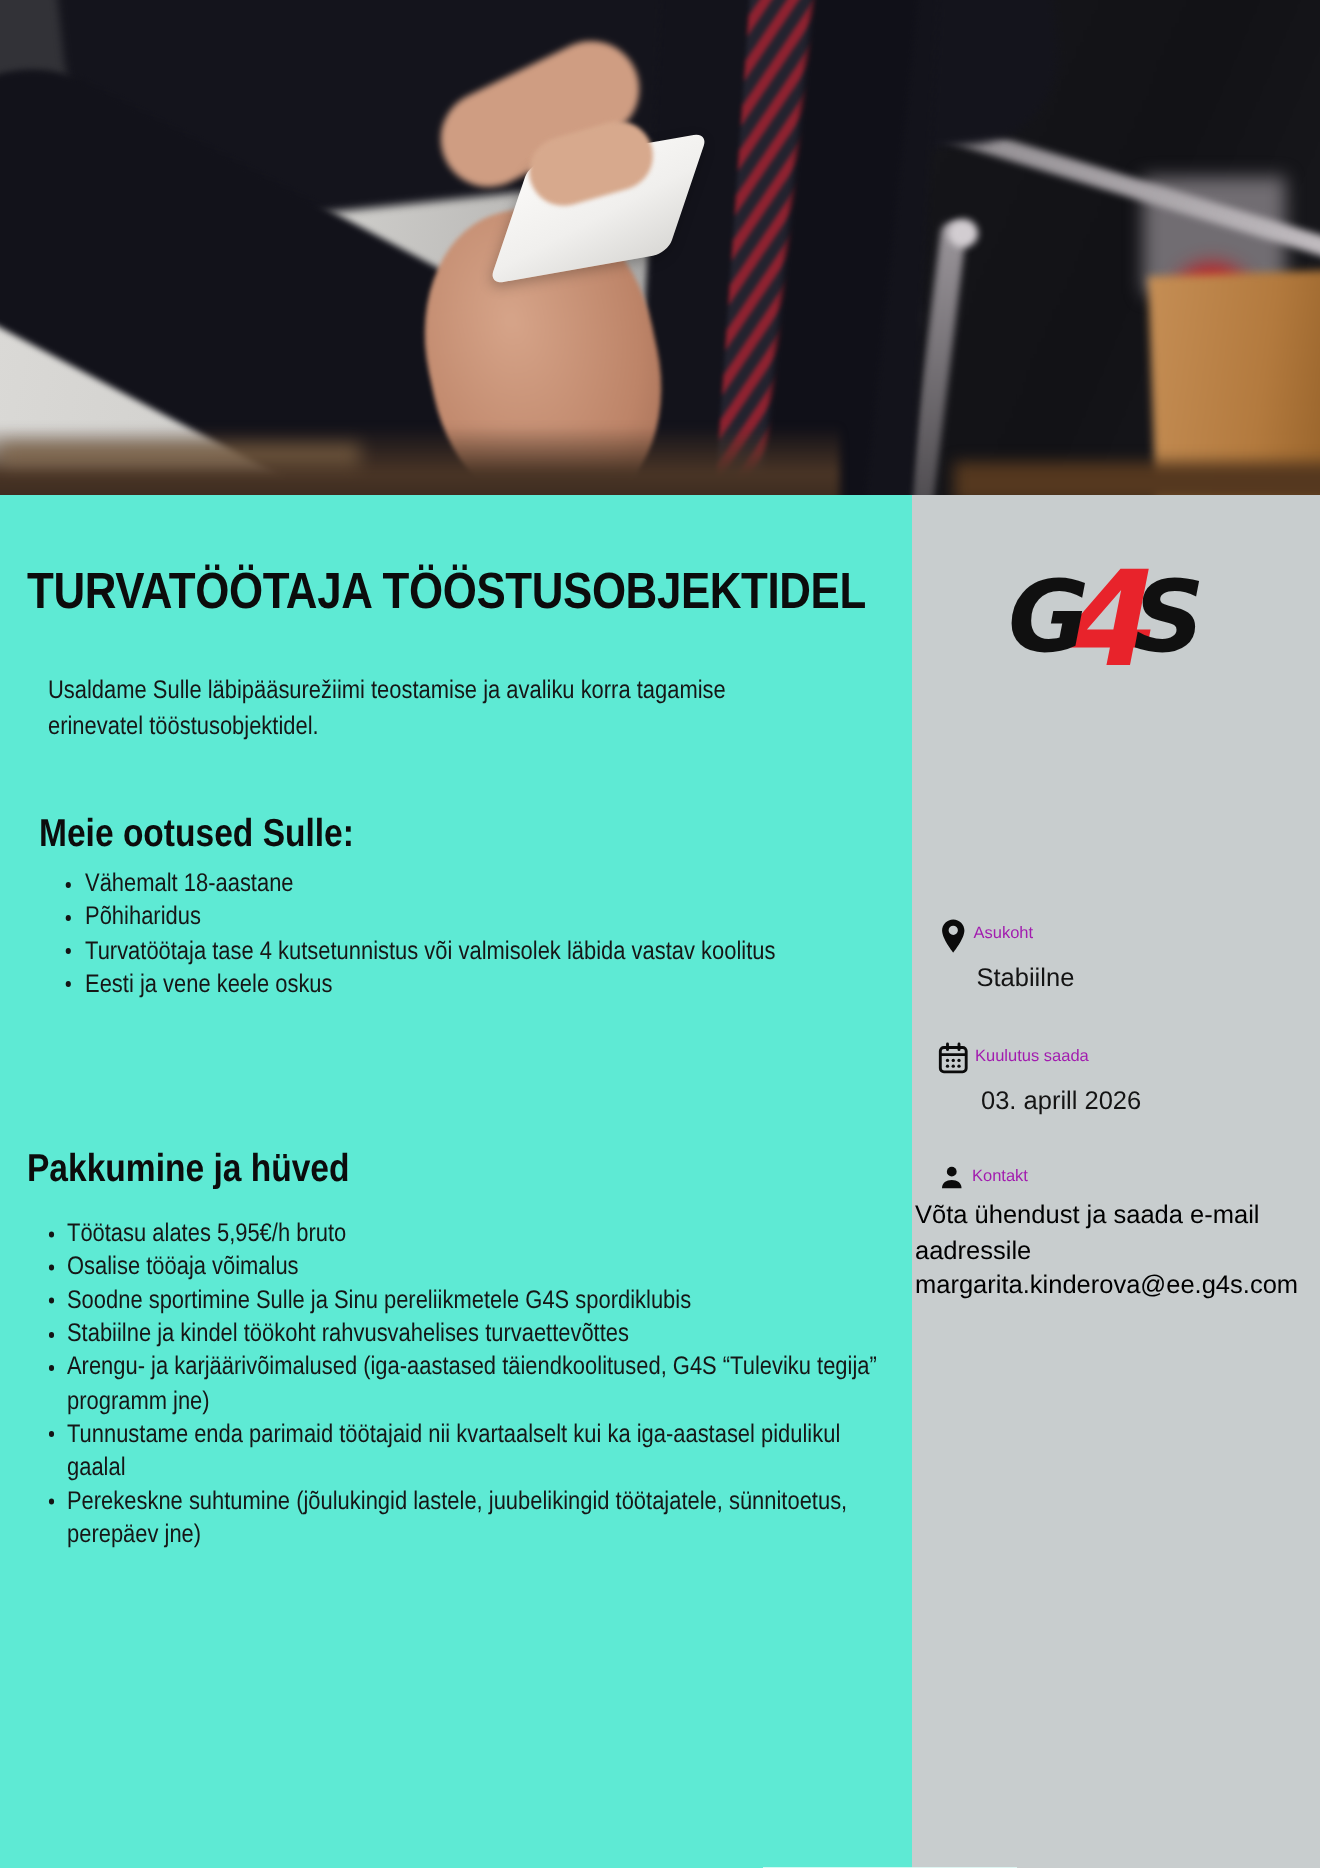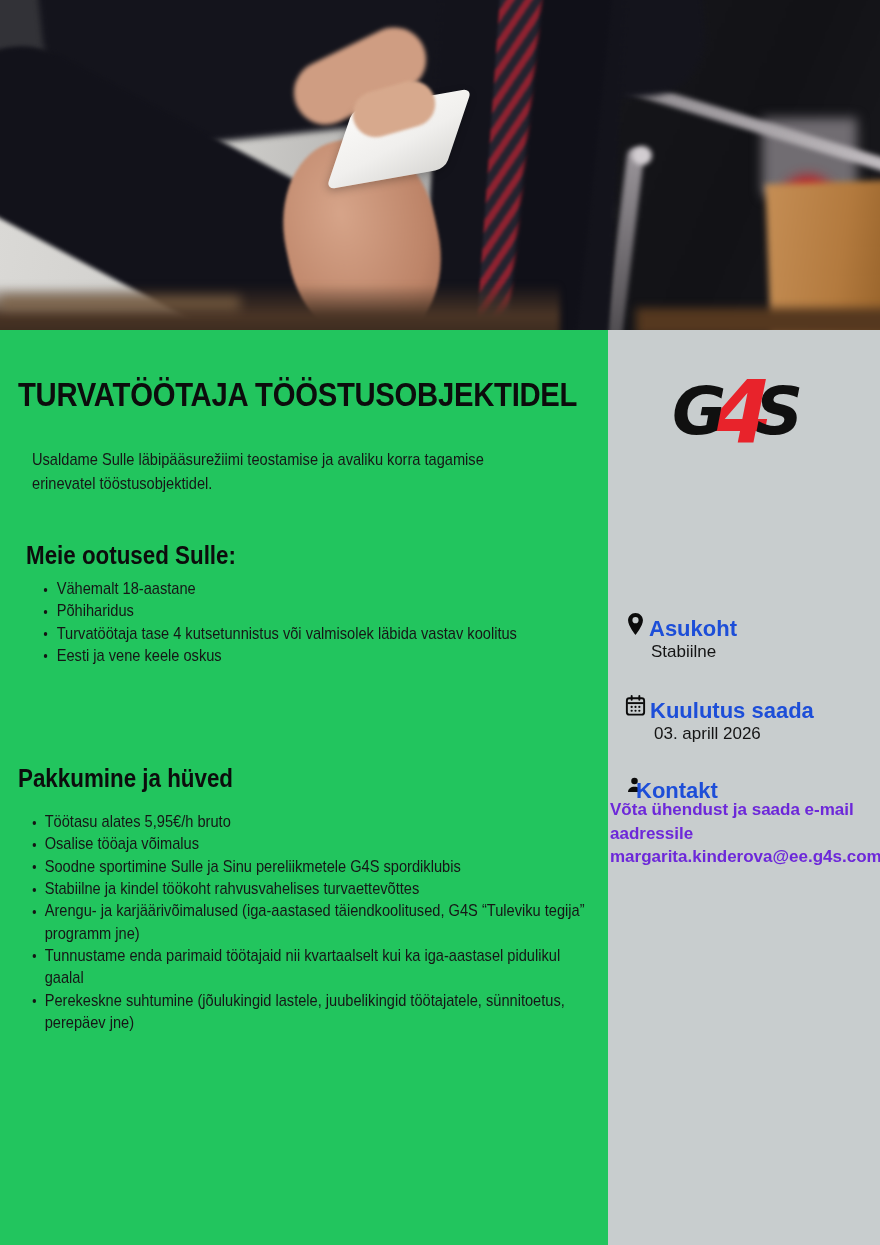--- a/index.html
+++ b/index.html
@@ -29,21 +29,21 @@
   .ph-arm { left: -14px; top: 16px; width: 505px; height: 172px; background: #12121a; transform: rotate(28deg); transform-origin: 0 0; border-radius: 86px; filter: blur(2px); }
   .ph-fingers { left: 290px; top: 44px; width: 140px; height: 64px; background: #cf9d82; transform: rotate(-26deg); border-radius: 34px; filter: blur(2px); }
   .ph-fist { left: 286px; top: 138px; width: 152px; height: 205px; background: radial-gradient(ellipse at 40% 35%, #d6a489 0%, #bd8468 65%, #9c6750 100%); transform: rotate(-12deg); border-radius: 46%; filter: blur(1.5px); }
   .ph-card { left: 344px; top: 98px; width: 110px; height: 82px; background: linear-gradient(155deg,#fbfaf8 0%,#f0efed 55%,#d9d8d5 100%); transform: skewX(-28deg) rotate(-11deg); border-radius: 9px; box-shadow: 0 3px 8px rgba(0,0,0,.25); }
   .ph-card .slot { left: 42px; top: 13px; width: 19px; height: 5px; background: #9a9a98; border-radius: 3px; opacity: .75; }
   .ph-thumb { left: 352px; top: 86px; width: 84px; height: 46px; background: #d7a98d; transform: rotate(-16deg); border-radius: 23px; filter: blur(1.5px); }
   .ph-desk { left: -20px; top: 284px; width: 580px; height: 70px; background: linear-gradient(180deg, rgba(60,45,30,0) 0%, #4a3526 45%, #2b2017 100%); filter: blur(3px); }
   .ph-desk-hi { left: 0; top: 296px; width: 240px; height: 14px; background: #7d6143; filter: blur(6px); opacity: .8; }
 
   
-  .main-col { position: absolute; left: 0; top: 330px; width: 608px; height: 915px; background: #22c55e; padding-left: 18px; }
+  .main-col { position: absolute; left: 0; top: 330px; width: 608px; height: 915px; background: #5eead4; padding-left: 18px; }
   .sidebar  { position: absolute; left: 608px; top: 330px; width: 272px; height: 915px; background: #c8cdce; }
 
   
   .cx { transform: scaleX(0.86); transform-origin: 0 0; width: 116.2%; }
 
   .job-title { margin: 44px 0 0; font-size: 34px; line-height: 40px; font-weight: bold; color: #0c0c0c; letter-spacing: -0.3px; white-space: nowrap; }
   .intro { margin: 34px 0 0 14px; font-size: 17px; line-height: 24px; max-width: 600px; }
   .h2a { margin: 44px 0 0 8px; }
   .h2b { margin: 96px 0 0 0; }
   h2 { font-size: 26px; line-height: 30px; font-weight: bold; color: #0c0c0c; }
@@ -57,31 +57,31 @@
   .list-a li::before { left: 30px; }
   .list-b li::before { left: 17px; }
   .list-b { max-width: 686px; }
   .list-b li { max-width: 672px; }
 
   
   .g4s-logo { position: absolute; left: 64px; top: 22px; width: 160px; height: 92px; display: flex; align-items: baseline; font-family: "DejaVu Sans", sans-serif; font-style: italic; font-weight: bold; }
   .g4s-logo .lg { font-size: 66px; color: #101010; z-index: 2; position: relative; }
   .g4s-logo .l4 { font-size: 88px; color: #e8232b; z-index: 1; position: relative; top: 9px; margin: 0 -17px 0 -15px; }
   .info-icon { position: absolute; }
-  .info-label { position: absolute; font-size: 22px; font-weight: bold; color: #1d4ed8; white-space: nowrap; }
+  .info-label { position: absolute; font-size: 11px; font-weight: normal; color: #a21caf; white-space: nowrap; }
   .info-value { position: absolute; font-size: 17px; color: #141414; white-space: nowrap; }
   .pin-icon { left: 18px; top: 282px; }
   .label-location { left: 41px; top: 286px; }
   .value-location { left: 43px; top: 312px; }
   .cal-icon { left: 16px; top: 364px; }
   .label-expiry { left: 42px; top: 368px; }
   .value-expiry { left: 46px; top: 394px; }
   .person-icon { left: 18px; top: 446px; }
-  .label-contact { left: 28px; top: 448px; }
-  .contact-text { position: absolute; left: 2px; top: 468px; width: 266px; font-size: 17px; line-height: 23.5px; color: #6d28d9; font-weight: bold; }
+  .label-contact { left: 40px; top: 448px; }
+  .contact-text { position: absolute; left: 2px; top: 468px; width: 266px; font-size: 17px; line-height: 23.5px; color: #000000; }
 </style>
 </head>
 <body>
 
 <div class="page">
 
   <div class="hero">
     <div class="ph-darkcorner"></div>
     <div class="ph-rightdark"></div>
     <div class="ph-graypanel"></div>

